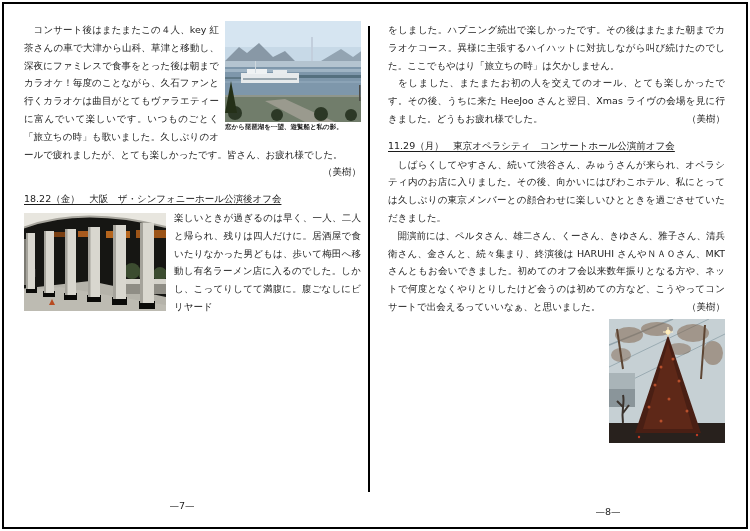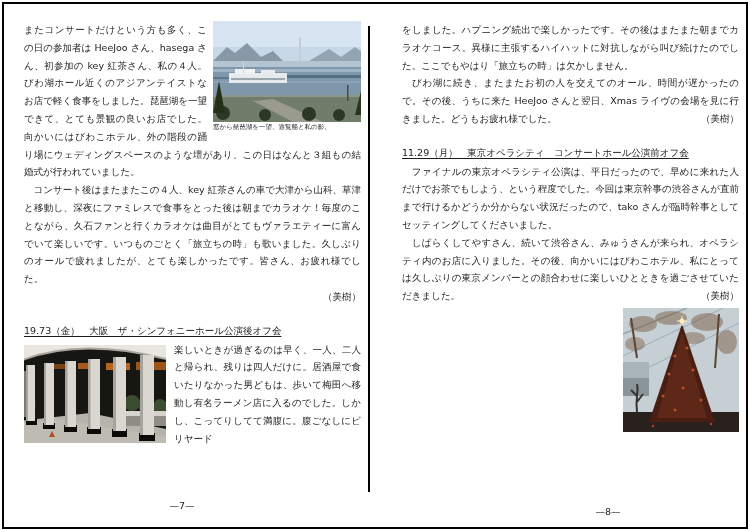--- a/index.html
+++ b/index.html
@@ -3,26 +3,26 @@
 <meta charset="utf-8">
 <style>
   html,body{margin:0;padding:0;background:#ffffff;}
   .canvas{position:relative;width:750px;height:531px;background:#ffffff;overflow:hidden;
           font-family:"DejaVu Sans","Liberation Sans",sans-serif;color:#1c1c1c;}
   .frame{position:absolute;left:2px;top:2px;right:2px;bottom:2px;border:2px solid #000;pointer-events:none;}
   .divider{position:absolute;left:368px;top:26px;width:2px;height:466px;background:#000;}
   .page{position:absolute;top:21px;width:337px;font-size:9.5px;line-height:17.8px;
         text-align:justify;overflow:hidden;height:496px;}
   .page.left{left:24px;}
-  .page.right{left:402px;}
+  .page.right{left:388px;}
   .page p{margin:0;}
   .sig-line{text-align:right;}
   .sig-overlay{text-align:right;margin-top:-17.8px;}
-  .heading{text-decoration:underline;text-underline-offset:2px;margin-top:16px;margin-bottom:1px;white-space:nowrap;}
-  .photo-block1{float:right;width:148px;margin:-4px 0 3px 6px;}
+  .heading{text-decoration:underline;text-underline-offset:2px;margin-top:9px;margin-bottom:1px;white-space:nowrap;}
+  .photo-block1{float:right;width:136px;margin:-4px 0 3px 6px;font-weight:bold;}
   .photo-block1 svg{display:block;}
   .caption{font-size:6.5px;line-height:9px;text-align:left;margin-top:1px;color:#222;}
   .photo2{float:left;margin:4px 8px 0 -4px;display:block;}
   .photo3{float:right;margin:3px -2px 0 6px;display:block;}
   .postscript{margin-top:13px;}
   .pagenum{position:absolute;font-size:9.5px;color:#1c1c1c;width:60px;text-align:center;}
   .pagenum.p7{left:152px;top:500px;}
   .pagenum.p8{left:578px;top:506px;}
 </style>
 </head>
@@ -60,25 +60,24 @@
         <circle cx="96" cy="97" r="7" fill="#2c3826"></circle>
         <circle cx="126" cy="98" r="6" fill="#2c3826"></circle>
         <circle cx="156" cy="97" r="7" fill="#2c3826"></circle>
         <path d="M6,64 L12,96 L0,96 Z" fill="#243018"></path>
         <path d="M150,66 L158,98 L142,98 Z" fill="#283420"></path>
         <rect x="134" y="68" width="1.5" height="16" fill="#4a4a46"></rect>
       </svg>
       <div class="caption">窓から琵琶湖を一望、遊覧船と私の影。</div>
     </div>
 
-    <p>またコンサートだけという方も多く、この日の参加者は HeeJoo さん、hasega さん、初参加の key 紅茶さん、私の４人。びわ湖ホール近くのアジアンテイストなお店で軽く食事をしました。琵琶湖を一望できて、とても景観の良いお店でした。向かいにはびわこホテル、外の階段の踊り場にウェディングスペースのような壇があり、この日はなんと３組もの結婚式が行われていました。</p>
     <p>　コンサート後はまたまたこの４人、key 紅茶さんの車で大津から山科、草津と移動し、深夜にファミレスで食事をとった後は朝までカラオケ！毎度のことながら、久石ファンと行くカラオケは曲目がとてもヴァラエティーに富んでいて楽しいです。いつものごとく「旅立ちの時」も歌いました。久しぶりのオールで疲れましたが、とても楽しかったです。皆さん、お疲れ様でした。</p>
     <div class="sig-line">（美樹）</div>
 
-    <div class="heading">19.73（金）　大阪　ザ・シンフォニーホール公演後オフ会</div>
+    <div class="heading">18.22（金）　大阪　ザ・シンフォニーホール公演後オフ会</div>
 
     <svg class="photo2" width="146" height="98" viewBox="0 0 146 98" aria-hidden="true">
       <rect x="0" y="0" width="146" height="98" fill="#161613"></rect>
       <path d="M0,16 Q60,-8 146,14 L146,0 L0,0 Z" fill="#e8e6df"></path>
       <path d="M0,16 Q60,-8 146,14" stroke="#a8a69e" stroke-width="2" fill="none"></path>
       <rect x="30" y="19" width="16" height="5" fill="#7a3f12"></rect>
       <rect x="58" y="18" width="20" height="6" fill="#a85a1e"></rect>
       <rect x="86" y="18" width="24" height="7" fill="#b5651d"></rect>
       <rect x="116" y="17" width="30" height="8" fill="#9c5418"></rect>
       <rect x="0" y="26" width="14" height="46" fill="#7d7b74"></rect>
@@ -109,26 +108,26 @@
       <rect x="119" y="88" width="16" height="8" fill="#0b0b09"></rect>
       <rect x="120" y="10" width="14" height="80" fill="#d9d7cf"></rect>
       <rect x="120" y="10" width="3" height="80" fill="#a5a39b"></rect>
       <path d="M32,86 L35,92 L29,92 Z" fill="#b84a20"></path>
     </svg>
     <p>楽しいときが過ぎるのは早く、一人、二人と帰られ、残りは四人だけに。居酒屋で食いたりなかった男どもは、歩いて梅田へ移動し有名ラーメン店に入るのでした。しかし、こってりしてて満腹に。腹ごなしにビリヤード</p>
   </div>
 
   <div class="page right">
     <p>をしました。ハプニング続出で楽しかったです。その後はまたまた朝までカラオケコース。異様に主張するハイハットに対抗しながら叫び続けたのでした。ここでもやはり「旅立ちの時」は欠かしません。</p>
-    <p>　びわ湖に続き、またまたお初の人を交えてのオール、時間が遅かったので。その後、うちに来た HeeJoo さんと翌日、Xmas ライヴの会場を見に行きました。どうもお疲れ様でした。</p>
+    <p>　をしました、またまたお初の人を交えてのオール、とても楽しかったです。その後、うちに来た HeeJoo さんと翌日、Xmas ライヴの会場を見に行きました。どうもお疲れ様でした。</p>
     <div class="sig-overlay">（美樹）</div>
 
     <div class="heading">11.29（月）　東京オペラシティ　コンサートホール公演前オフ会</div>
-    <p>　ファイナルの東京オペラシティ公演は、平日だったので、早めに来れた人だけでお茶でもしよう、という程度でした。今回は東京幹事の渋谷さんが直前まで行けるかどうか分からない状況だったので、tako さんが臨時幹事としてセッティングしてくださいました。</p>
     <p>　しばらくしてやすさん、続いて渋谷さん、みゅうさんが来られ、オペラシティ内のお店に入りました。その後、向かいにはびわこホテル、私にとっては久しぶりの東京メンバーとの顔合わせに楽しいひとときを過ごさせていただきました。</p>
+    <p>　開演前には、ペルタさん、雄二さん、くーさん、きゆさん、雅子さん、清兵衛さん、金さんと、続々集まり、終演後は HARUHI さんやＮＡＯさん、MKT さんともお会いできました。初めてのオフ会以来数年振りとなる方や、ネットで何度となくやりとりしたけど会うのは初めての方など、こうやってコンサートで出会えるっていいなぁ、と思いました。</p>
 
     <svg class="photo3" width="118" height="124" viewBox="0 0 118 124" aria-hidden="true">
       <rect x="0" y="0" width="118" height="124" fill="#c6d0d4"></rect>
       <line x1="0" y1="26" x2="64" y2="0" stroke="#93a4ac" stroke-width="1.5"></line>
       <line x1="0" y1="48" x2="100" y2="0" stroke="#9aabb2" stroke-width="1"></line>
       <line x1="0" y1="72" x2="118" y2="14" stroke="#9aabb2" stroke-width="1"></line>
       <ellipse cx="20" cy="16" rx="14" ry="8" fill="#7b5b42" opacity="0.5"></ellipse>
       <ellipse cx="48" cy="10" rx="16" ry="7" fill="#7b5b42" opacity="0.5"></ellipse>
       <ellipse cx="84" cy="14" rx="16" ry="9" fill="#7b5b42" opacity="0.5"></ellipse>
       <ellipse cx="104" cy="34" rx="10" ry="12" fill="#7b5b42" opacity="0.5"></ellipse>

